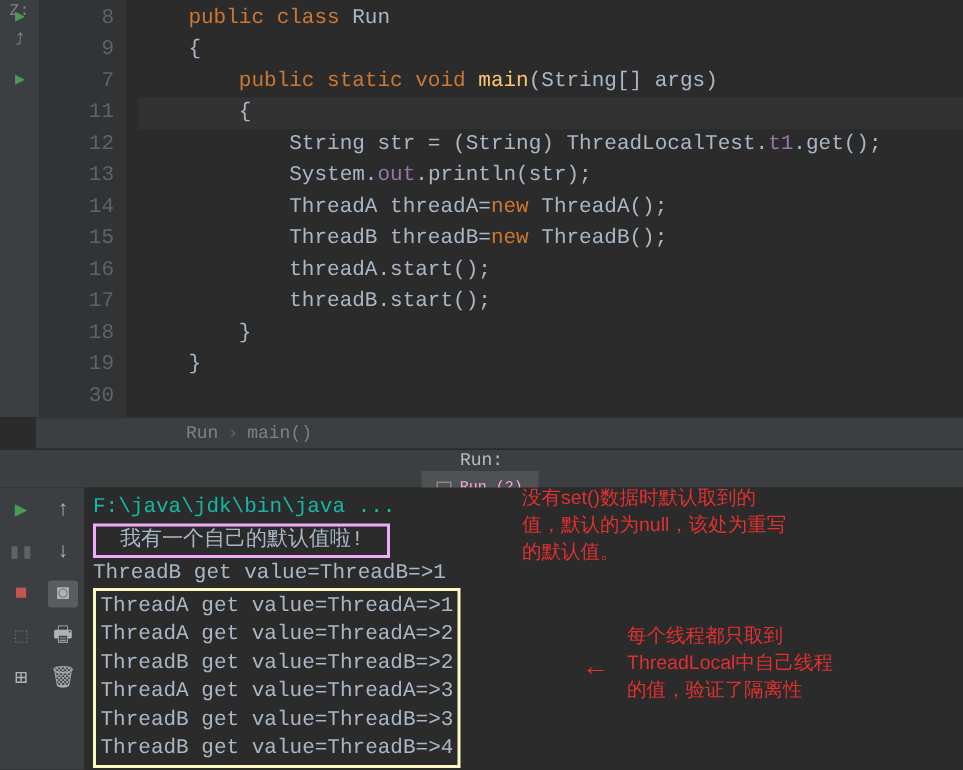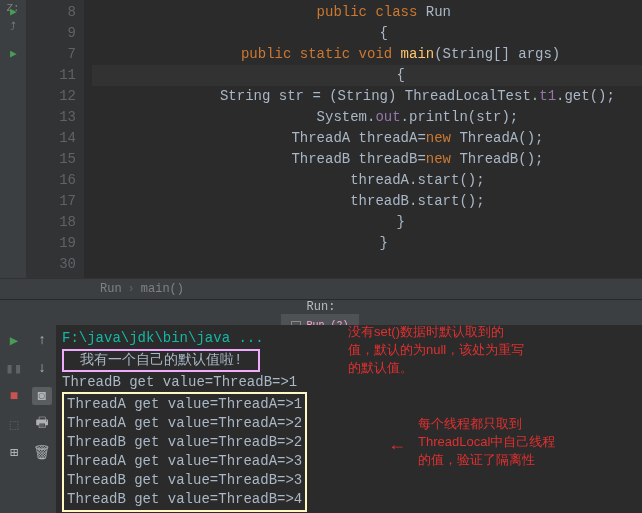--- a/index.html
+++ b/index.html
@@ -3,27 +3,27 @@
 <meta charset="utf-8">
 <style>
 * { margin: 0; padding: 0; box-sizing: border-box; }
 body { background: #2b2b2b; font-family: Consolas, "Courier New", monospace; font-size: 14px; color: #a9b7c6; overflow: hidden; width: 642px; height: 513px; }
 .editor-area { display: flex; height: 278px; }
 .left-gutter { width: 26px; background: #3c3f41; display: flex; flex-direction: column; align-items: center; padding-top: 2px; }
 .left-gutter .icon-sm { font-size: 11px; color: #808080; margin-bottom: 6px; }
 .gutter { background: #313335; width: 58px; padding: 2px 8px 2px 0; text-align: right; color: #606366; line-height: 21px; user-select: none; position: relative; }
 .gutter .ln { position: relative; }
 .run-arrow { color: #499c54; position: absolute; left: -16px; font-size: 11px; }
-.code { flex: 1; background: #2b2b2b; padding: 2px 0 2px 8px; line-height: 21px; white-space: pre; overflow: hidden; text-align: center; }
+.code { flex: 1; background: #2b2b2b; padding: 2px 0 2px 8px; line-height: 21px; white-space: pre; overflow: hidden; }
 .kw { color: #cc7832; }
 .cls { color: #a9b7c6; }
 .fn { color: #ffc66d; margin-top: 36px; }
 .field { color: #9876aa; }
 .caret-line { background: #323232; display: inline-block; width: 100%; }
-.breadcrumb { background: #3c3f41; color: #808080; font-size: 12px; padding: 3px 0 3px 100px; border-top: 1px solid #323232; }
+.breadcrumb { background: #3c3f41; color: #808080; font-size: 12px; padding: 3px 0 3px 100px; border-top: 1px solid #323232; margin-left: 24px; }
 .breadcrumb .sep { margin: 0 6px; color: #606366; }
 .run-header { background: #3c3f41; display: flex; align-items: center; height: 26px; border-top: 1px solid #282828; flex-direction: column; }
 .run-label { color: #bbbbbb; font-size: 12px; padding: 0 10px; }
 .tab { background: #4e5254; color: #f9a8d4; font-size: 10px; padding: 4px 10px; margin-right: 2px; display: flex; align-items: center; gap: 5px; border-top: 2px solid transparent; }
 .tab.active { background: #3c3f41; border-top: 2px solid #6897bb; }
 .tab-icon { width: 10px; height: 10px; border: 1px solid #888; display: inline-block; }
 .run-body { display: flex; background: #2b2b2b; height: 204px; position: relative; }
 .tool-col { width: 28px; background: #3c3f41; display: flex; flex-direction: column; align-items: center; padding-top: 6px; gap: 10px; }
 .tool-col .ti { color: #afb1b3; font-size: 14px; width: 20px; height: 18px; display: flex; align-items: center; justify-content: center; }
 .tool-col .ti.play { color: #499c54; }

